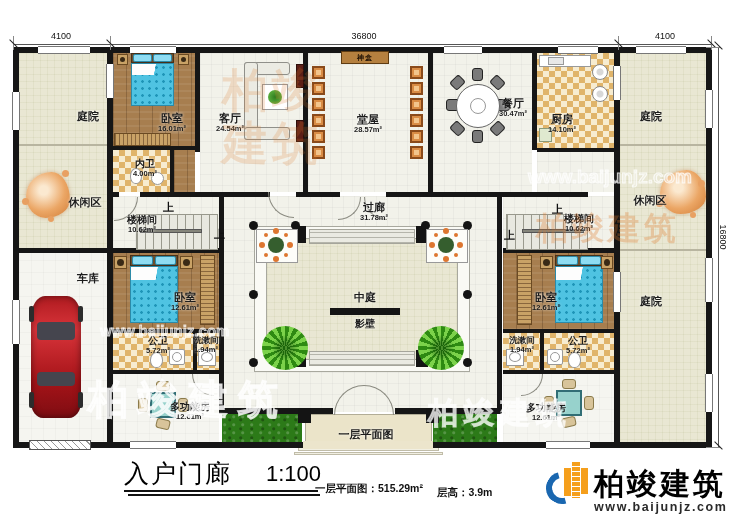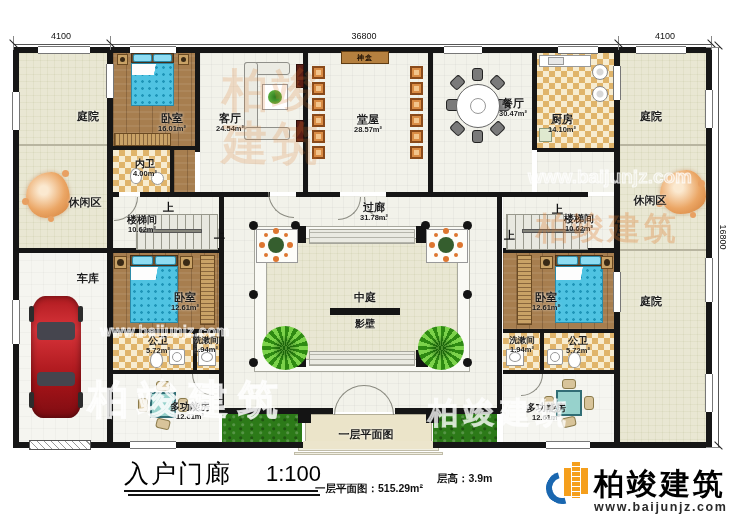--- a/index.html
+++ b/index.html
@@ -359,21 +359,21 @@
   <div class="wm" style="left:536px;top:210px;width:190px;font-size:32px;letter-spacing:4px;color:rgba(222,118,40,.30)"><span>柏竣建筑</span></div>
   <div class="wm" style="left:100px;top:322px;width:220px;font-size:15px;color:rgba(255,255,255,.50);-webkit-text-stroke:.8px rgba(255,255,255,.7)"><span>www.baijunjz.com</span></div>
   <div class="wm" style="left:88px;top:376px;width:280px;font-size:40px;letter-spacing:10px;color:rgba(255,255,255,.30);-webkit-text-stroke:1.2px rgba(255,255,255,.8)"><span>柏竣建筑</span></div>
   <div class="wm" style="left:428px;top:396px;width:220px;font-size:30px;letter-spacing:6px;color:rgba(255,255,255,.30);-webkit-text-stroke:1px rgba(255,255,255,.7)"><span>柏竣建筑</span></div>
 
   <div class="tb" style="left:124px;top:457px;font-size:25px;letter-spacing:2px"><span>入户门廊</span></div>
   <div class="tb" style="left:266px;top:461px;font-size:22px"><span>1:100</span></div>
   <div class="abs" style="left:124px;top:490px;width:194px;height:2px;background:#111"></div>
   <div class="abs" style="left:128px;top:494px;width:192px;height:2px;background:#111"></div>
   <div class="stat" style="left:315px;top:482px"><span>一层平面图：</span><span>515.29m²</span></div>
-  <div class="stat" style="left:437px;top:472px"><span>层高：</span><span>3.9m</span></div>
+  <div class="stat" style="left:437px;top:486px"><span>层高：</span><span>3.9m</span></div>
   <div class="abs" style="left:546px;top:472px;width:32px;height:32px;border:6px solid #1a67b0;border-radius:50%;border-top-color:transparent;border-right-color:transparent;transform:rotate(30deg)"></div>
   <div class="abs" style="left:564px;top:468px;width:7px;height:28px;background:#f59f1c"></div>
   <div class="abs" style="left:572px;top:462px;width:8px;height:36px;background:repeating-linear-gradient(180deg,#f59f1c 0 4px,#fff 4px 5px)"></div>
   <div class="abs" style="left:581px;top:468px;width:7px;height:26px;background:#f59f1c"></div>
   <div class="tb" style="left:594px;top:464px;font-size:30px;font-weight:800;letter-spacing:3px"><span>柏竣建筑</span></div>
   <div class="tb" style="left:594px;top:500px;font-size:12.5px;font-weight:700;letter-spacing:1.6px;color:#2a2a2a"><span>www.baijunjz.com</span></div>
 
 </div>
 
 </body></html>

